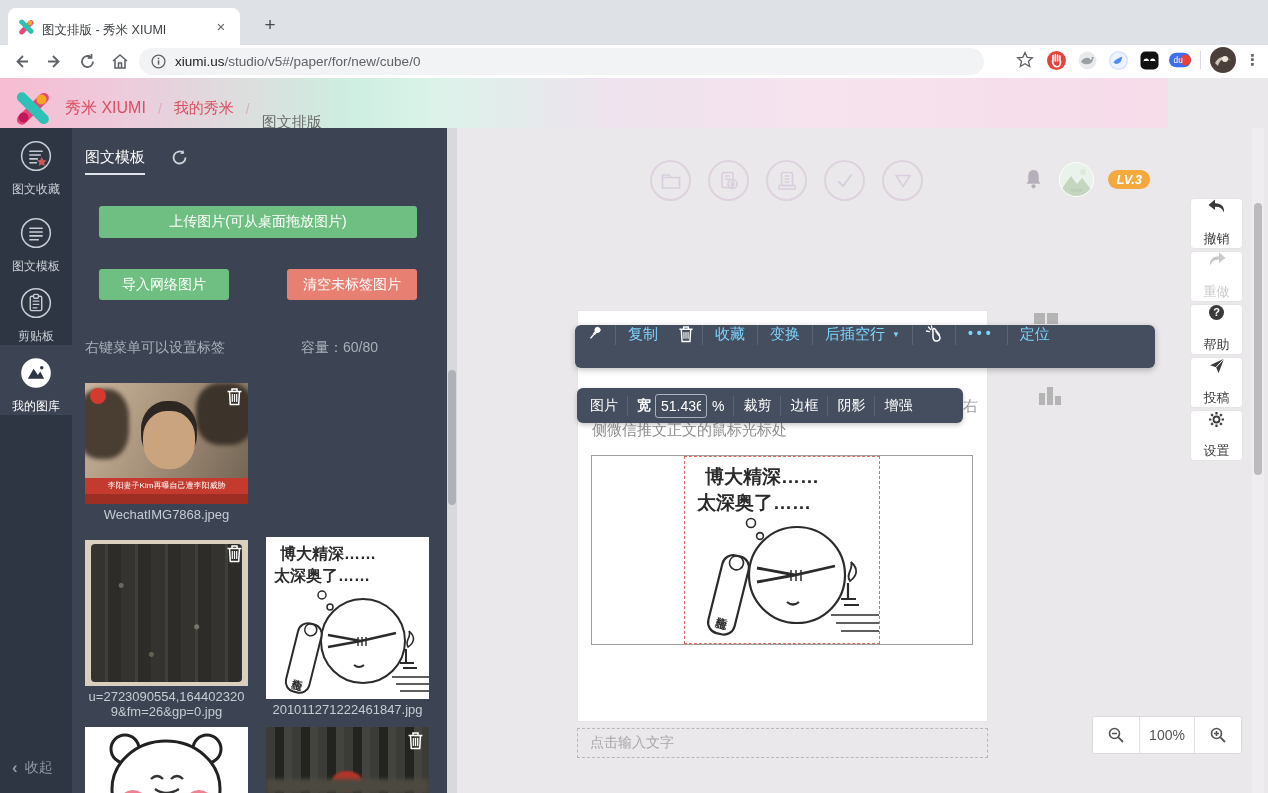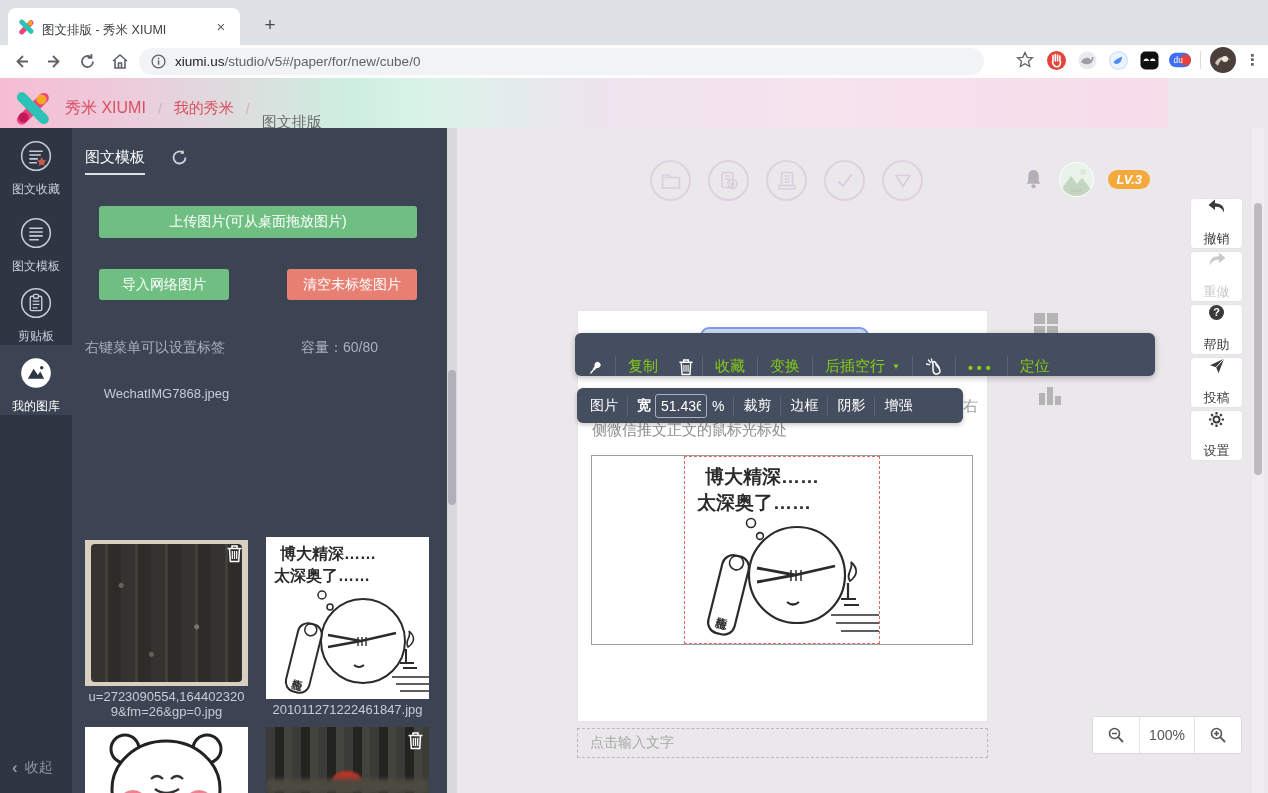--- a/index.html
+++ b/index.html
@@ -98,22 +98,22 @@
               font-size:14px;color:#555;background:#fff;}
   .pageB{left:577px;top:310px;width:411px;height:412px;background:#fff;border:1px solid #e6e4e6;box-sizing:border-box;z-index:1;}
   .bluepill{left:700px;top:327px;width:165px;height:18px;background:#cdd9f7;border:2px solid #809ae8;border-radius:9px;z-index:2;}
   .frag{left:963px;top:397px;font-size:15px;color:#9a9a9a;z-index:3;}
   .line2{left:592px;top:421px;font-size:15px;color:#8f8f8f;z-index:2;}
   .imgframe{left:591px;top:455px;width:382px;height:190px;border:1px solid #9e9e9e;box-sizing:border-box;z-index:2;background:#fff;}
   .selimg{position:absolute;left:92px;top:0px;width:196px;height:188px;border:1px dashed #dd6a5e;box-sizing:border-box;background:#fff;}
   .placeholder{left:577px;top:728px;width:411px;height:30px;border:1px dashed #b8b8b8;box-sizing:border-box;
                display:flex;align-items:center;padding-left:12px;color:#a8a8a8;font-size:14px;z-index:1;}
   
-  .toolbar1{left:575px;top:333px;width:580px;height:43px;background:#454e5f;border-radius:6px;
-            box-shadow:0 2px 6px rgba(0,0,0,.25);display:flex;align-items:flex-end;z-index:5;color:#84cc16;font-size:15px;}
+  .toolbar1{left:575px;top:325px;width:580px;height:43px;background:#454e5f;border-radius:6px;
+            box-shadow:0 2px 6px rgba(0,0,0,.25);display:flex;align-items:flex-start;z-index:5;color:#7dd3fc;font-size:15px;}
   .toolbar2{left:577px;top:388px;width:386px;height:35px;background:#454e5f;border-radius:6px;
             box-shadow:0 2px 5px rgba(0,0,0,.22);display:flex;align-items:center;z-index:4;color:#fff;font-size:14px;padding:0 4px;box-sizing:border-box;}
   .titem{padding:0 12px;white-space:nowrap;display:flex;align-items:center;gap:5px;}
   .titem2{padding:0 9px;white-space:nowrap;}
   .tdiv{width:1px;height:20px;background:#5a6375;}
   .dots{letter-spacing:4px;font-weight:bold;font-size:14px;}
   .caret{font-size:8px;margin-left:2px;}
   .winput{width:52px;height:24px;border:1px solid #aab2c0;border-radius:3px;background:transparent;color:#fff;
           font-size:14px;padding:0 5px;box-sizing:border-box;overflow:hidden;white-space:nowrap;line-height:22px;}
   .bold{font-weight:bold;}
@@ -357,20 +357,35 @@
           <path d="M13.2 1.8 L14 5.4 L10.4 6.1" fill="#cfd3da"></path>
         </svg>
     </span>
     <div class="btn btn-upload">上传图片(可从桌面拖放图片)</div>
     <div class="btn btn-import">导入网络图片</div>
     <div class="btn btn-clear">清空未标签图片</div>
     <div class="hint">右键菜单可以设置标签</div>
     <div class="capacity">容量：60/80</div>
 
     <div class="card" style="left:13px;top:255px;">
+      <div class="thumb art-news">
+        <div class="dark1"></div>
+          <div class="dark2"></div>
+          <div class="head"></div>
+          <div class="logo"></div>
+        <div class="strip">李阳妻子Kim再曝自己遭李阳威胁</div>
+        <div class="strip2"></div>
+        <span class="trash">
+          <svg width="17" height="19" viewBox="0 0 17 19">
+              <path d="M1.5 4.5 H15.5 M6 4 V2 H11 V4" stroke="#fff" stroke-width="1.5" fill="none"></path>
+              <path d="M3.5 4.5 L4.3 17.5 H12.7 L13.5 4.5" stroke="#fff" stroke-width="1.5" fill="none"></path>
+              <path d="M6.3 7 V15 M8.5 7 V15 M10.7 7 V15" stroke="#fff" stroke-width="1.2"></path>
+            </svg>
+        </span>
+      </div>
       <div class="caption">WechatIMG7868.jpeg</div>
     </div>
 
 
     <div class="card" style="left:13px;top:412px;">
       <div class="thumb art-rub">
         <div class="inner"></div>
         <span class="trash">
           <svg width="17" height="19" viewBox="0 0 17 19">
               <path d="M1.5 4.5 H15.5 M6 4 V2 H11 V4" stroke="#fff" stroke-width="1.5" fill="none"></path>

